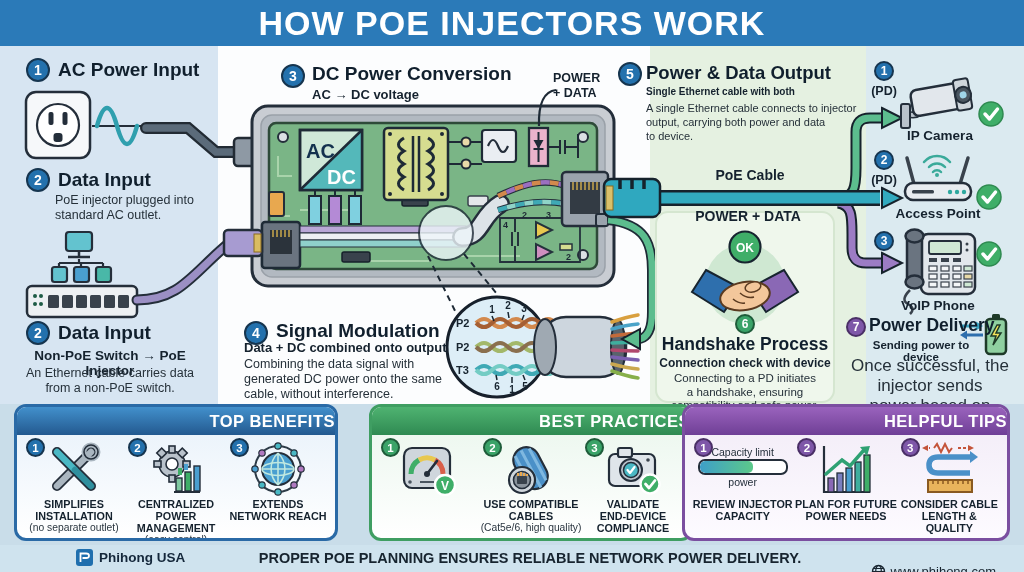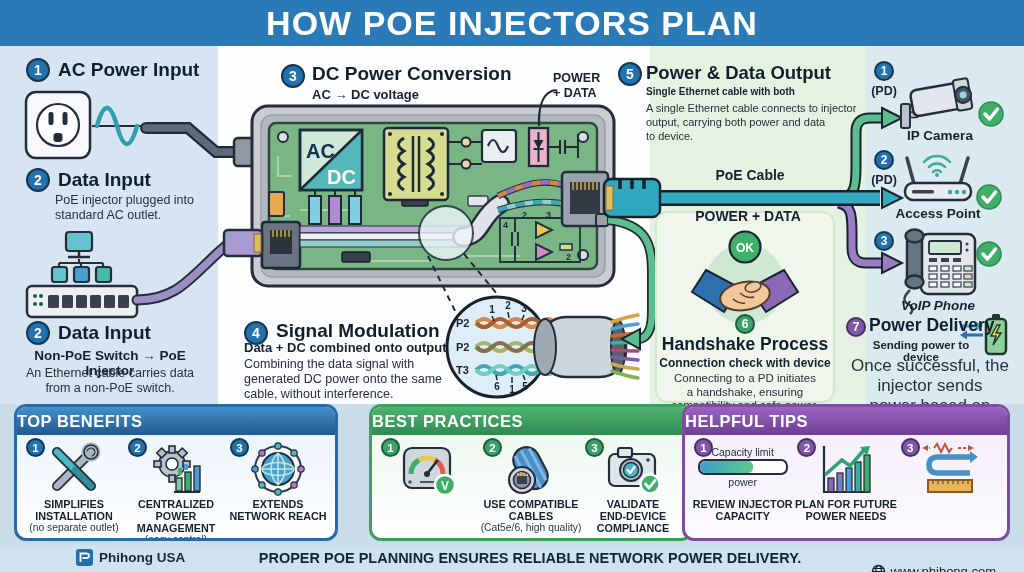--- a/index.html
+++ b/index.html
@@ -19,21 +19,21 @@
   .bg-green{background:#3aa368;border-color:#1e5c3a;}
   .bg-purple{background:#7e57a8;border-color:#4a2f66;}
   .t-title{font-weight:bold;color:#101f2d;font-size:19px;white-space:nowrap;}
   .t-sub{font-weight:bold;color:#15222e;font-size:13px;white-space:pre-line;text-align:center;}
   .t-desc{color:#253039;font-size:12.5px;line-height:1.18;white-space:pre-line;}
   .t-label{font-weight:bold;color:#15222e;white-space:pre-line;}
   .center{text-align:center;}
   
   .panel{position:absolute;top:404px;height:137px;border-radius:12px;border:3px solid;z-index:2;
          box-sizing:border-box;overflow:hidden;}
-  .panel-header{height:28px;line-height:28px;text-align:left;color:#fff;font-weight:bold;
+  .panel-header{height:28px;line-height:28px;text-align:right;color:#fff;font-weight:bold;
                 font-size:16.5px;letter-spacing:0.5px;border-radius:8px 8px 0 0;}
   .panel-items{display:flex;padding:3px 6px 0 6px;}
   .pitem{flex:1;position:relative;text-align:center;padding-top:2px;}
   .pbadge{position:absolute;top:0px;left:3px;width:19px;height:19px;line-height:16px;border-radius:50%;
           color:#fff;font-weight:bold;font-size:11.5px;text-align:center;border:2px solid;box-sizing:border-box;z-index:3;}
   .picon{height:58px;display:flex;align-items:center;justify-content:center;}
   .pcap{font-weight:bold;font-size:10.8px;line-height:1.12;color:#15222e;white-space:pre-line;}
   .pnote{font-size:10.3px;color:#2a3640;line-height:1.1;}
   .meter{width:86px;height:12px;border:2px solid #242e3a;border-radius:7px;margin:1px auto;background:#fff;overflow:hidden;}
   .meter-fill{width:62%;height:100%;background:linear-gradient(90deg,#3e9fc8,#5cc98a);border-radius:5px;}
@@ -51,21 +51,21 @@
 <body>
 
 <div id="stage">
 
   <div class="band" style="left:0;width:218px;background:#d7e5f2;"></div>
   <div class="band" style="left:218px;width:432px;background:#fcfdfe;"></div>
   <div class="band" style="left:650px;width:216px;background:#e5f1e1;"></div>
   <div class="band" style="left:866px;width:158px;background:#dbeaf0;"></div>
 
   <div id="banner">
-    <div class="title">HOW POE INJECTORS PLAN</div>
+    <div class="title">HOW POE INJECTORS WORK</div>
   </div>
 
   <svg id="diagram" width="1024" height="358" viewBox="0 0 1024 358">
 
     <g>
       <rect x="26" y="46" width="64" height="66" rx="10" fill="#f6f8fa" stroke="#242e3a" stroke-width="2.5"></rect>
       <circle cx="58" cy="79" r="21" fill="#ffffff" stroke="#242e3a" stroke-width="2.2"></circle>
       <rect x="48.5" y="66" width="5" height="13" rx="2" fill="#242e3a"></rect>
       <rect x="62.5" y="66" width="5" height="13" rx="2" fill="#242e3a"></rect>
       <rect x="53.5" y="87" width="9" height="9" rx="3" fill="#242e3a"></rect>
@@ -408,21 +408,21 @@
 power based on device requirements
 and injector capabilities.</div>
 
   <div class="badge b20 abs" style="left:874px;top:61px;">1</div>
   <div class="abs t-label center" style="left:862px;top:84px;width:44px;font-size:12.5px;">(PD)</div>
   <div class="abs t-label center" style="left:898px;top:128px;width:84px;font-size:13.5px;">IP Camera</div>
   <div class="badge b20 abs" style="left:874px;top:150px;">2</div>
   <div class="abs t-label center" style="left:862px;top:173px;width:44px;font-size:12.5px;">(PD)</div>
   <div class="abs t-label center" style="left:894px;top:206px;width:88px;font-size:13.5px;">Access Point</div>
   <div class="badge b20 abs" style="left:874px;top:231px;">3</div>
-  <div class="abs t-label center" style="left:894px;top:298px;width:88px;font-size:13.5px;font-style:italic;">VoIP Phone</div>
+  <div class="abs t-label center" style="left:894px;top:298px;width:88px;font-size:13.5px;">VoIP Phone</div>
 
   <div class="panel" style="left:14px;width:324px;border-color:#2a6aa6;background:linear-gradient(180deg,#e7f1fa,#ffffff);">
     <div class="panel-header" style="background:linear-gradient(180deg,#4290cc,#23598f);">TOP BENEFITS</div>
     <div class="panel-items">
       <div class="pitem">
         <span class="pbadge" style="background:#2371ad;border-color:#16354f;">1</span>
         <div class="picon">
           <svg width="54" height="54" viewBox="0 0 54 54">
             <path d="M10 44 L44 10" stroke="#242e3a" stroke-width="10" stroke-linecap="round"></path>
             <path d="M10 44 L44 10" stroke="#aab6c0" stroke-width="6.5" stroke-linecap="round"></path>
@@ -589,20 +589,22 @@
             <polygon points="8,3 2,6 8,9" fill="#c4543a"></polygon>
             <path d="M14 6 l3 -4 l4 8 l4 -8 l4 8 l3 -4" stroke="#c4543a" stroke-width="2" fill="none"></path>
             <path d="M38 6 H48" stroke="#c4543a" stroke-width="2" stroke-dasharray="3 2"></path>
             <polygon points="48,3 54,6 48,9" fill="#c4543a"></polygon>
             <path d="M50 15 H18 Q9 15 9 23 Q9 31 18 31 H50" stroke="#4a90c8" stroke-width="5.5" fill="none"></path>
             <polygon points="50,9 58,15 50,21" fill="#4a90c8"></polygon>
             <rect x="8" y="38" width="44" height="12" fill="#e8b45c" stroke="#8a5a20" stroke-width="2"></rect>
             <path d="M13 38 v4 M18 38 v4 M23 38 v4 M28 38 v4 M33 38 v4 M38 38 v4 M43 38 v4 M48 38 v4" stroke="#8a5a20" stroke-width="1.5"></path>
           </svg>
         </div>
+        <div class="pcap">CONSIDER CABLE
+LENGTH &amp; QUALITY</div>
       </div>
     </div>
   </div>
 
   <div id="footer">
     <div class="foot-brand">
       <svg width="17" height="17" viewBox="0 0 17 17">
         <rect width="17" height="17" rx="3" fill="#1f6fae"></rect>
         <path d="M4.5 13 V4.5 H10 q3 0 3 2.3 T10 9 H6.5" stroke="#fff" stroke-width="1.8" fill="none"></path>
       </svg>

